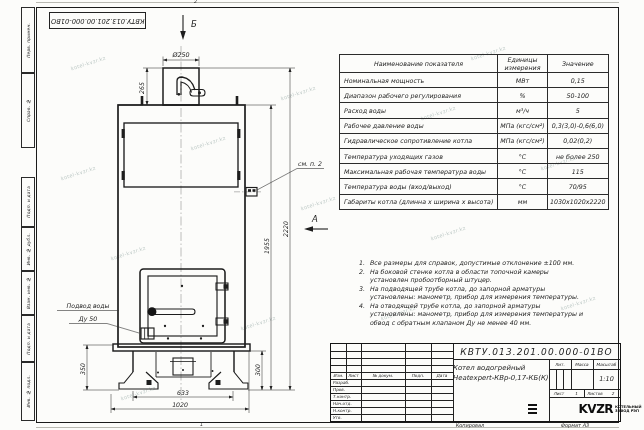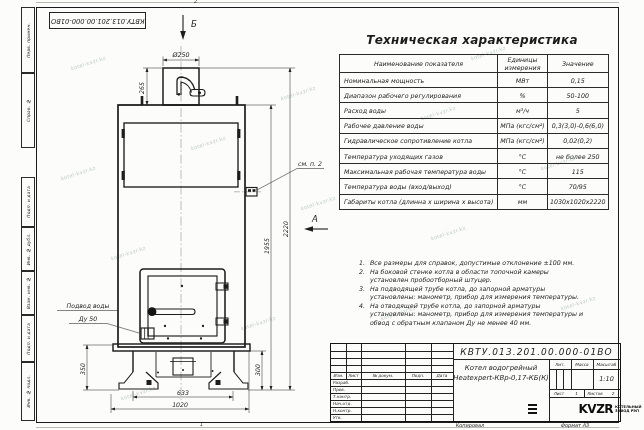--- a/index.html
+++ b/index.html
@@ -42,21 +42,21 @@
   
   .tb{position:absolute; left:330px; top:343px; width:289px; height:77px;
     border:1.6px solid #141414; box-sizing:content-box;}
   .tb .vl,.tb .hl{position:absolute; background:#222;}
   .tb .lbl{position:absolute; font-size:4.2px; color:#222; display:flex; align-items:center; justify-content:center; overflow:hidden;}
   .tb .lbl.left{justify-content:flex-start; padding-left:2px;}
   .tb-doc{position:absolute; left:122px; top:0; width:167px; height:15px;
     display:flex; align-items:center; justify-content:center;
     font-size:9px; letter-spacing:1.1px; white-space:nowrap;}
   .tb-name{position:absolute; left:122px; top:15px; width:96px; height:54px;
-    text-align:center; font-size:6.9px; line-height:1.45; padding-top:4px; box-sizing:border-box;}
+    font-size:6.9px; line-height:1.45; padding-top:4px; box-sizing:border-box;}
   .tb-scale{position:absolute; left:262px; top:25px; width:27px; height:20px;
     display:flex; align-items:center; justify-content:center; font-size:6.5px;}
   .tb-sv{font-size:5.2px;}
   .logo{position:absolute; left:218px; top:53px; width:71px; height:24px;
     display:flex; align-items:center; justify-content:center; gap:2px; font-style:normal;}
   .logo-bars{display:flex; flex-direction:column; gap:1.5px;}
   .logo-bars i{display:block; width:9px; height:2.4px; background:#111;}
   .logo-word{font-size:12px; font-weight:900; letter-spacing:-.5px; color:#0d0d0d;margin-left:40px;}
   .logo-sub{display:flex; flex-direction:column; font-size:3.6px; line-height:1.25; color:#111; font-weight:700;}
   .под-label{position:absolute; font-size:5px; color:#2a2a2a;}
@@ -258,21 +258,20 @@
       <text x="183" y="394.5" font-size="6.2" text-anchor="middle" stroke="none" fill="#1d1d1d">633</text>
     </g>
     <g stroke="#333" stroke-width="0.55">
       <line x1="111" y1="394" x2="111" y2="413"></line>
       <line x1="249" y1="351" x2="249" y2="413"></line>
       <line x1="111" y1="409" x2="249" y2="409" marker-start="url(#arr)" marker-end="url(#arr)"></line>
       <text x="180" y="406.5" font-size="6.2" text-anchor="middle" stroke="none" fill="#1d1d1d">1020</text>
     </g>
   </svg>
 
-  <div class="spec-title">Техническая характеристика</div>
   <table class="spec">
     <colgroup>
         <col style="width:158px">
         <col style="width:50px">
         <col style="width:57px">
       </colgroup>
     <tbody>
         <tr class="hdr">
       <td>Наименование показателя</td>
       <td>Единицы измерения</td>

